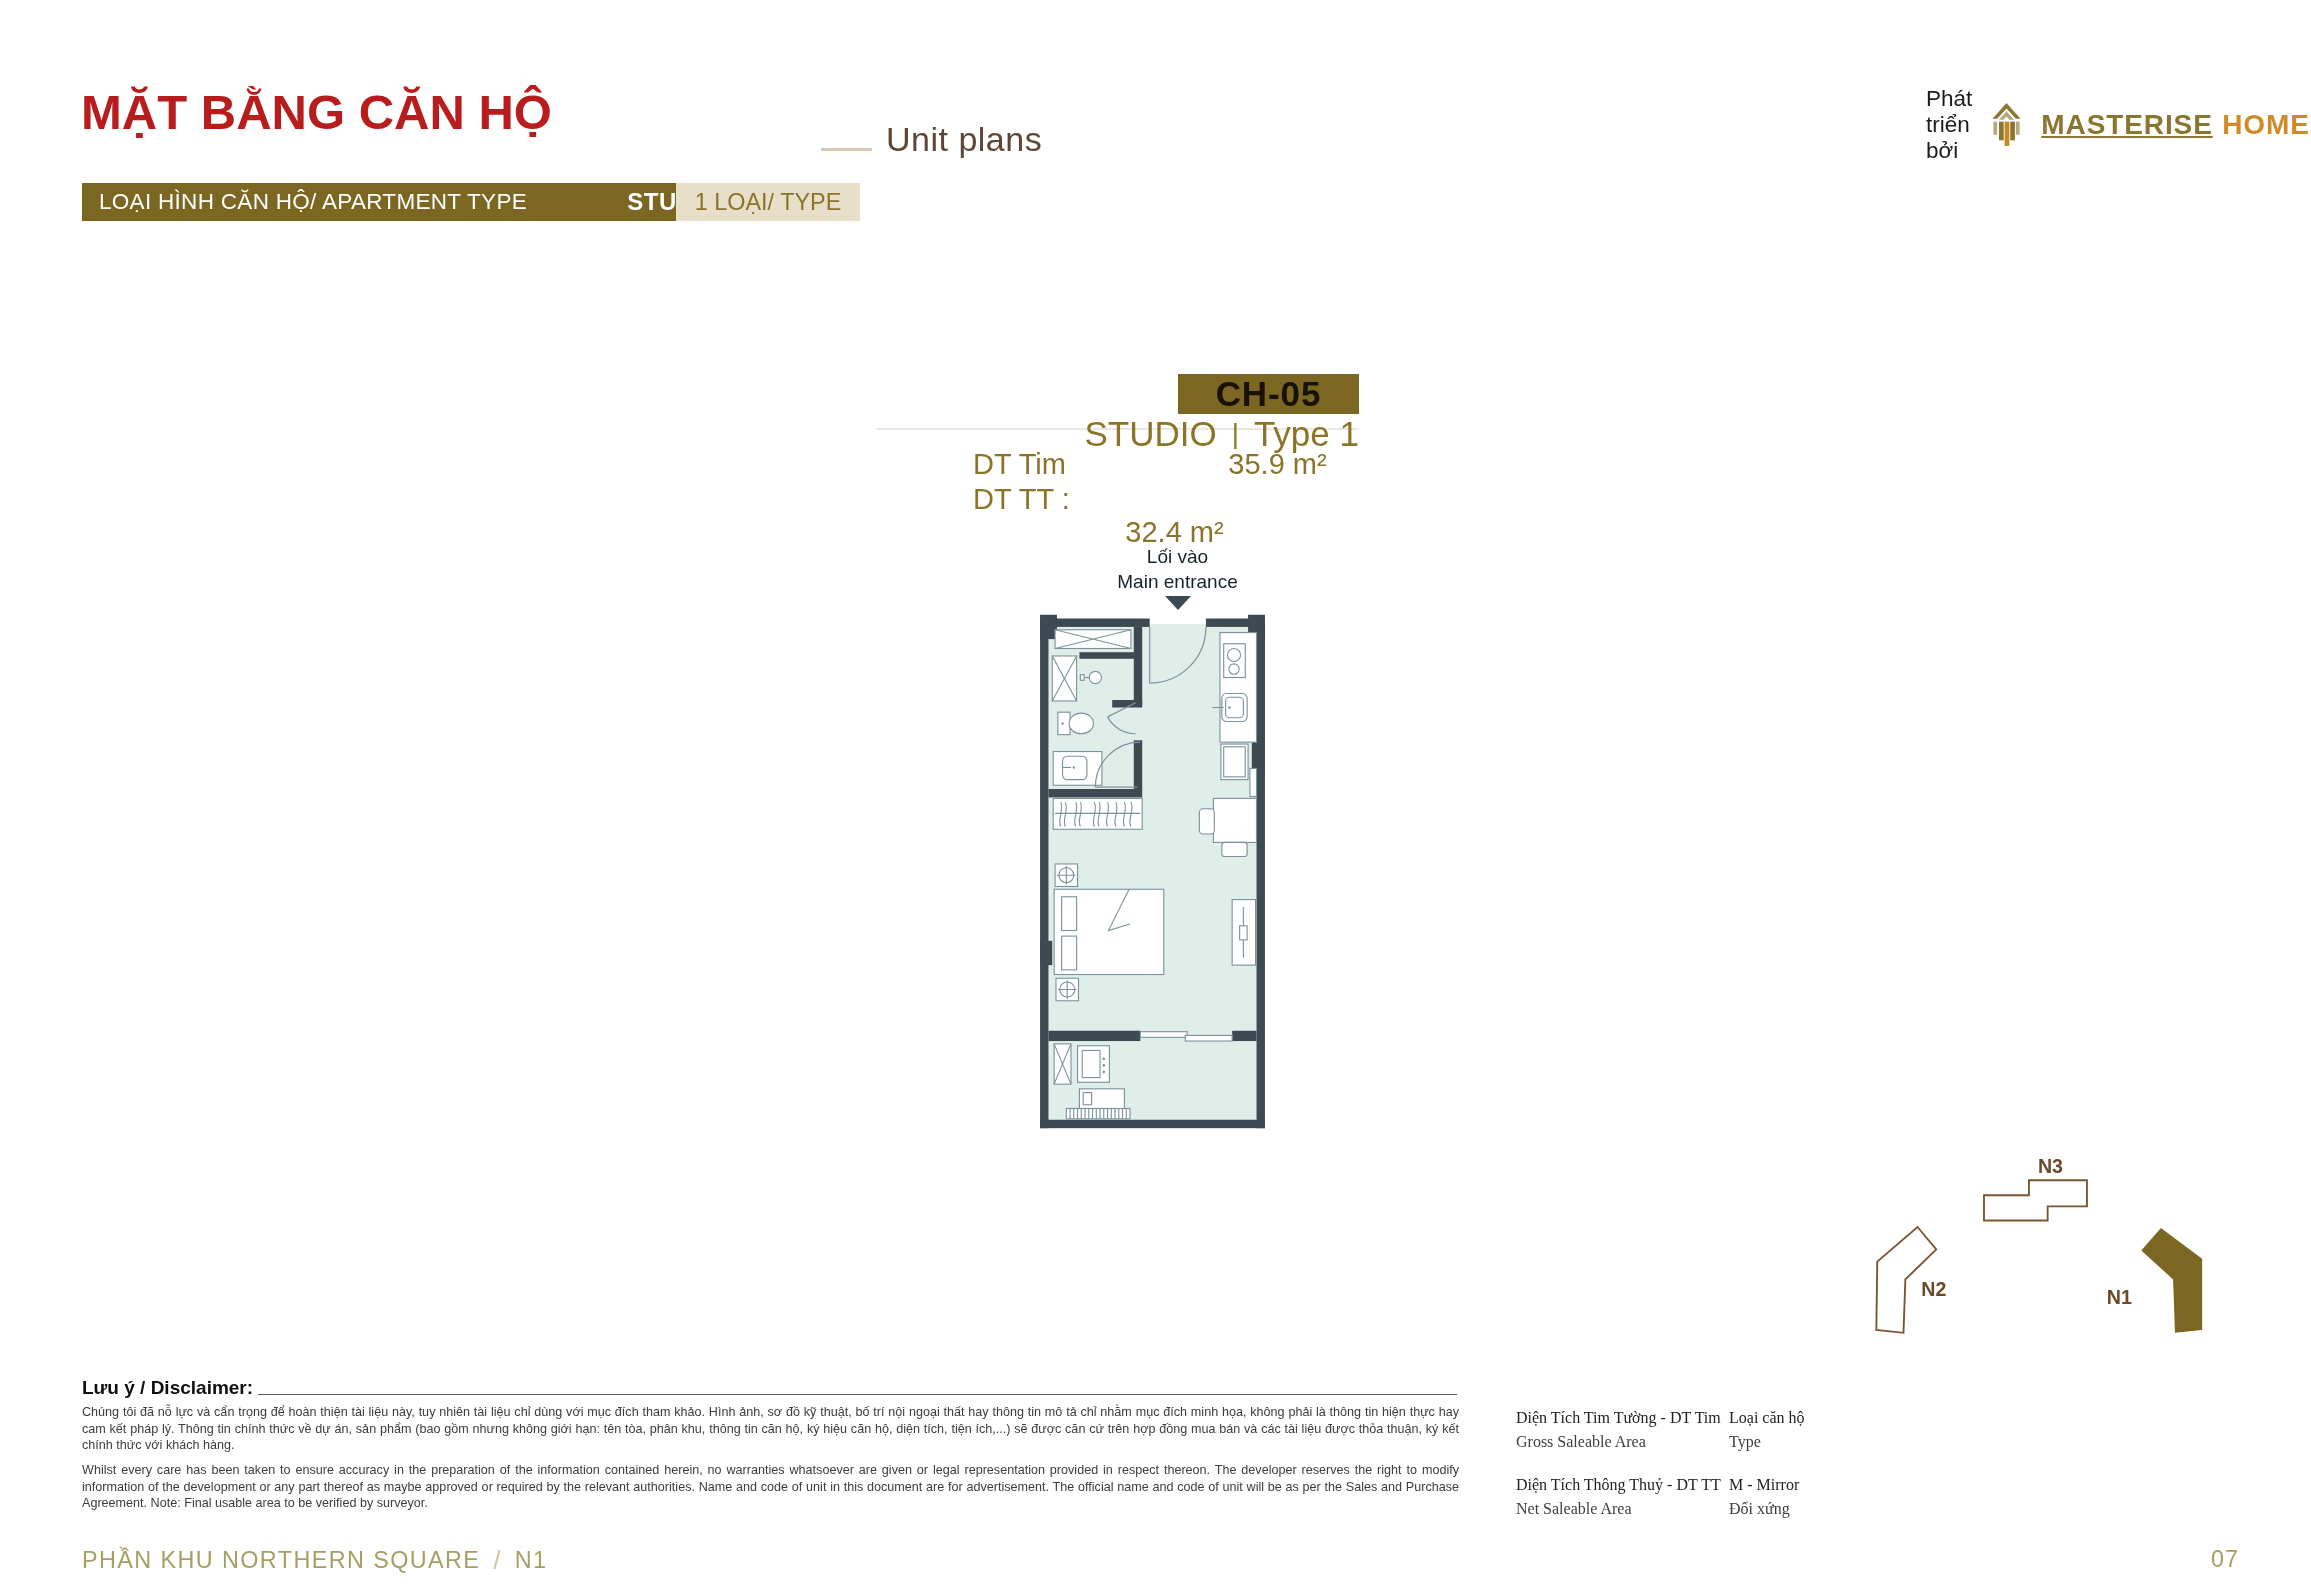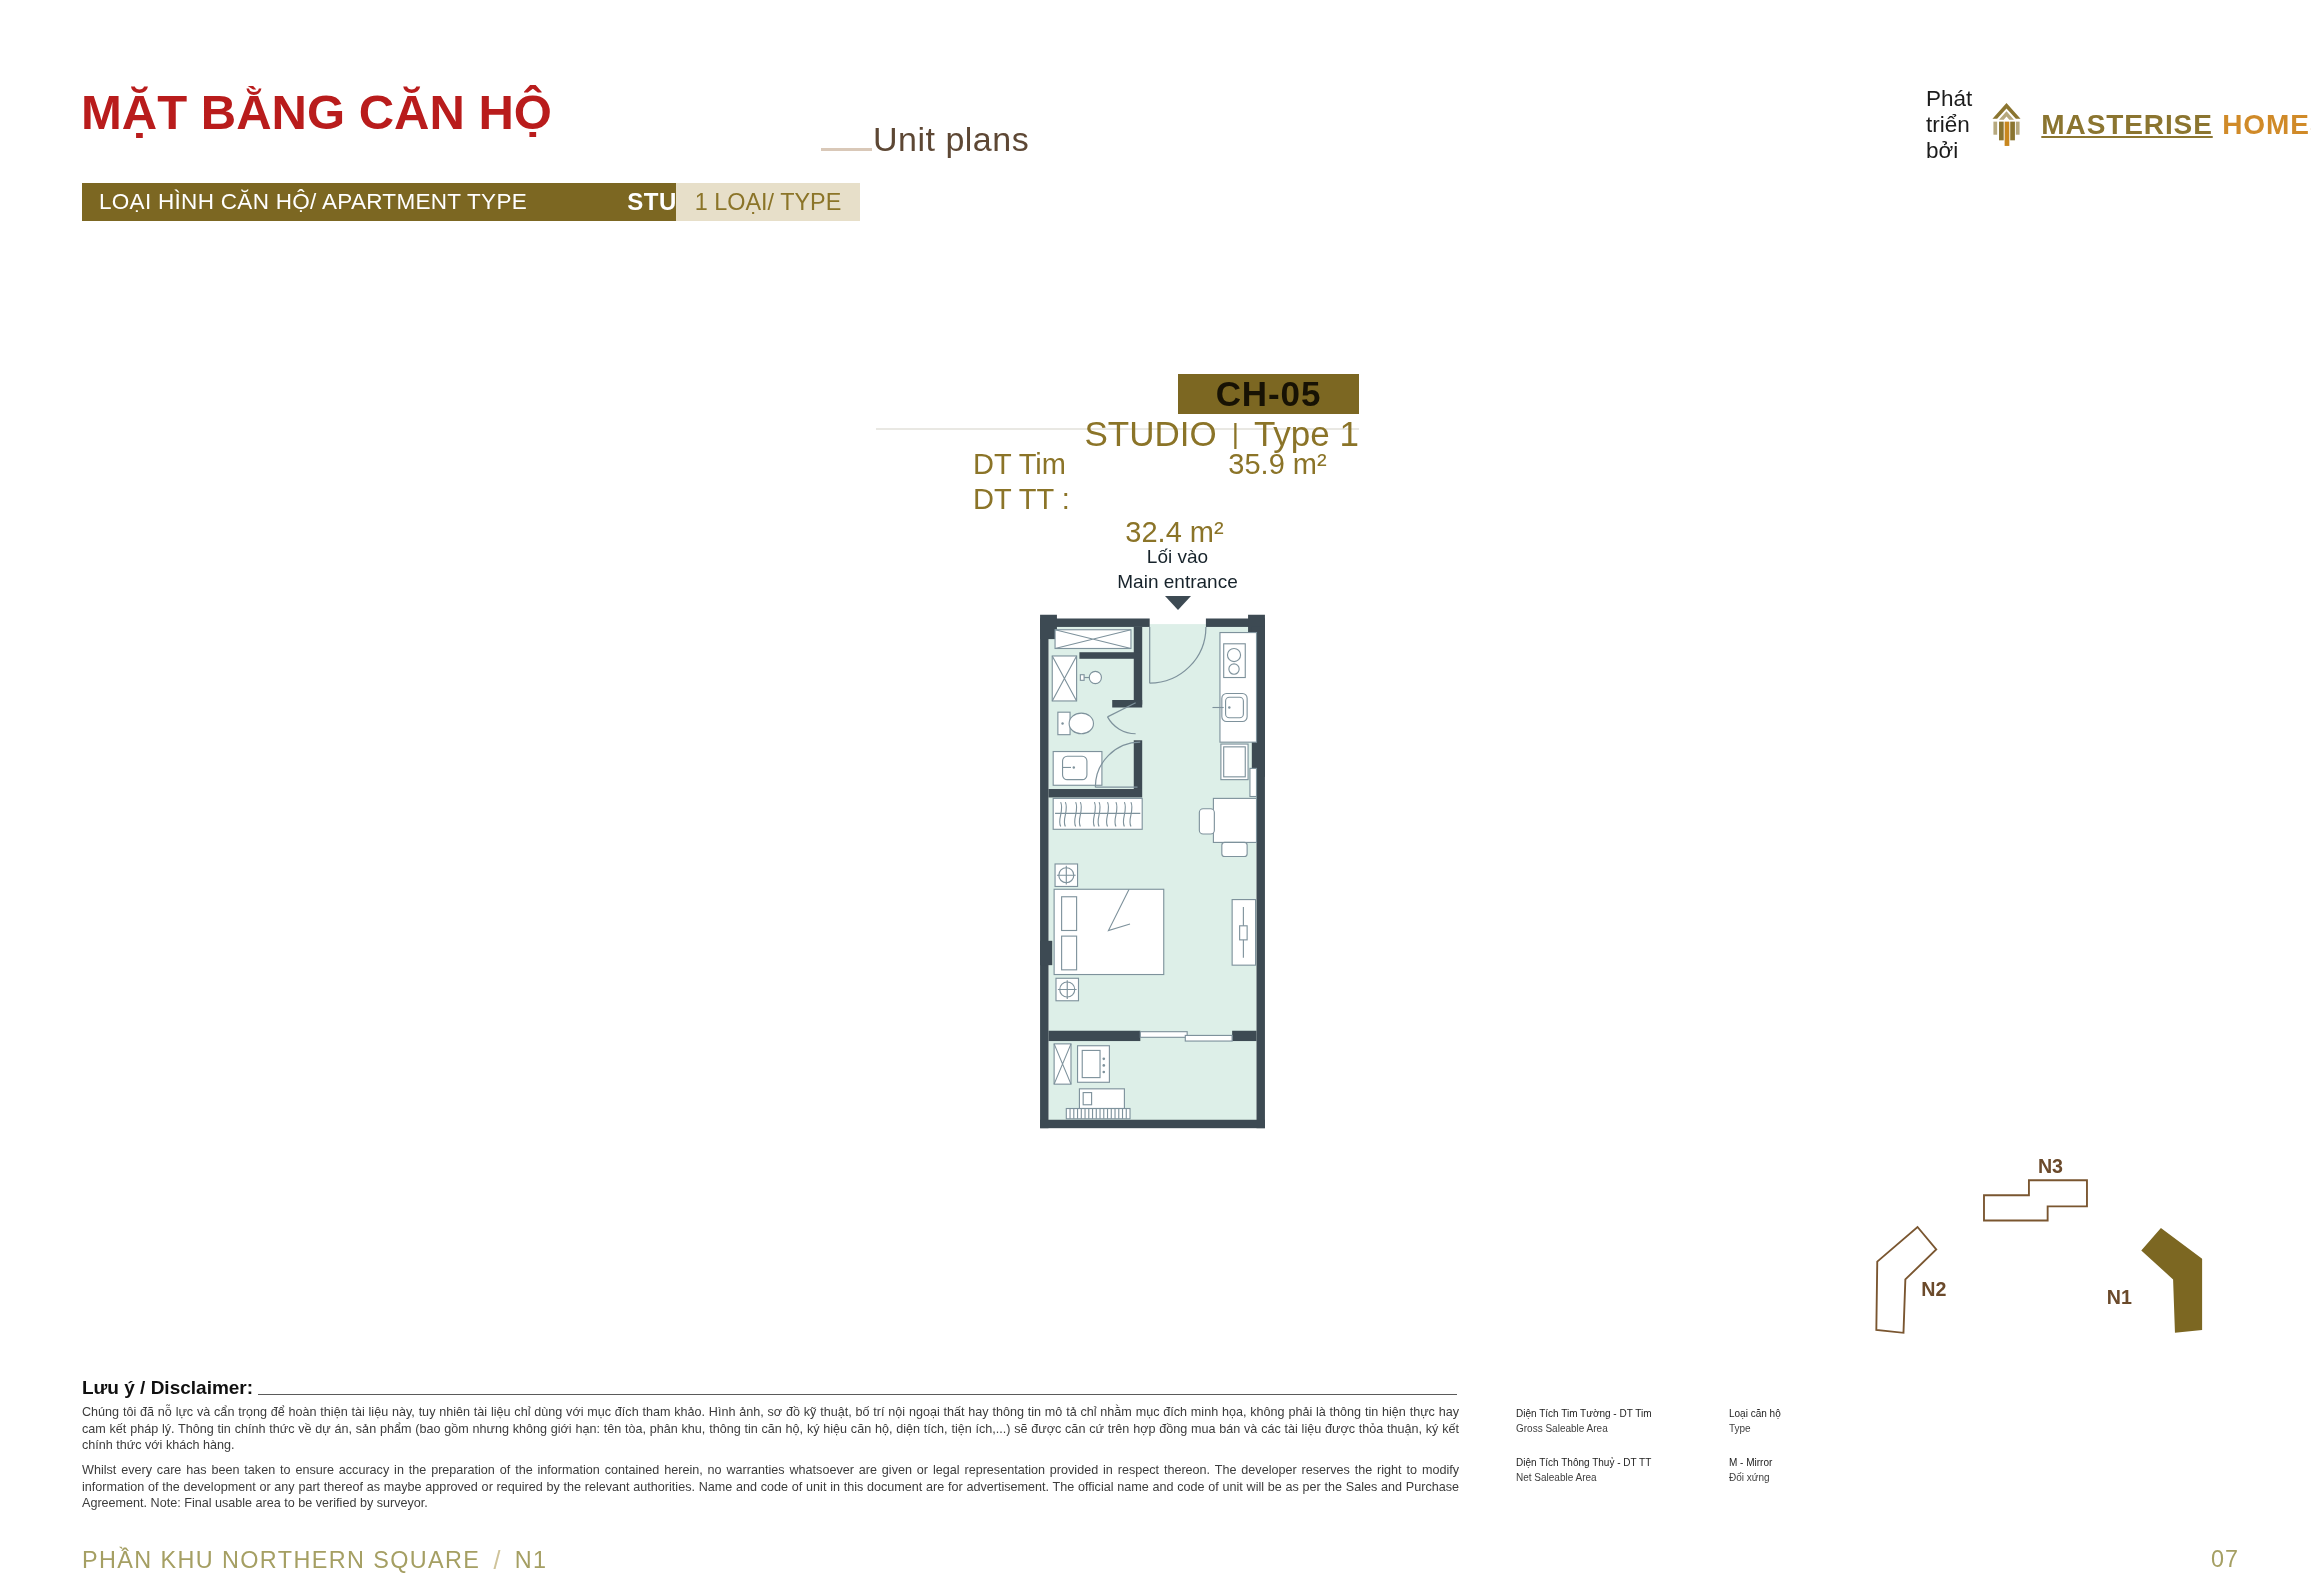--- a/index.html
+++ b/index.html
@@ -4,21 +4,21 @@
 <style>
   html,body{margin:0;padding:0;background:#ffffff;}
   .page{position:relative;width:2311px;height:1595px;background:#ffffff;
         font-family:"Liberation Sans",sans-serif;overflow:hidden;color:#222;}
   .abs{position:absolute;}
 
   
   .title{left:81px;top:84px;font-size:49px;font-weight:700;color:#b91c1c;letter-spacing:0px;}
   .subtitle-wrap{left:821px;top:120px;display:flex;align-items:flex-end;}
   .subtitle-dash{width:51px;height:2.8px;background:#d9c8b8;margin-bottom:8.4px;}
-  .subtitle{font-size:34px;color:#5d4734;letter-spacing:0.5px;margin-left:1px;}
+  .subtitle{font-size:34px;color:#5d4734;letter-spacing:0.5px;margin-left:14px;}
 
   .brand-wrap{left:1926px;top:86px;display:flex;align-items:center;gap:13px;}
   .dev-prefix{font-size:22.5px;color:#1c1c1c;}
   .brand-words{display:flex;align-items:baseline;gap:9.4px;font-weight:700;font-size:28px;letter-spacing:0.9px;}
   .brand-w1{color:#8b7530;text-decoration:underline;}
   .brand-w2{color:#d08a28;}
 
   
   .typebar-dark{left:82px;top:183px;width:665px;height:38px;background:#7c6722;color:#ffffff;
                 display:flex;align-items:center;}
@@ -57,21 +57,21 @@
   
   .rule-head{display:flex;align-items:flex-end;font-size:19px;font-weight:700;color:#101010;}
   .rule-head .rule{flex:1;border-bottom:1.9px solid #5a5a5a;margin-left:4.7px;margin-bottom:3.7px;}
   .disc-head{left:82px;top:1377px;width:1375px;}
   .para{left:82px;width:1377px;font-size:12.6px;line-height:1.32;color:#3c3c3c;text-align:justify;}
   .para-vi{top:1404px;}
   .para-en{top:1462px;}
 
   .legend-head{left:1516px;top:1377px;width:719px;}
   .legend-grid{left:1516px;top:1406px;display:grid;grid-template-columns:213px 506px;row-gap:19px;
-               font-size:10px;line-height:1.5;}
+               font-size:16px;line-height:1.5;font-family:Liberation Serif, serif;}
   .legend-l1{color:#222;}
   .legend-l2{color:#3e3e3e;}
 
   
   .footer-left{left:82px;top:1546px;display:flex;align-items:center;font-size:23.4px;
                color:#a59f63;letter-spacing:1.4px;}
   .footer-sep{color:#cfc39a;margin:0 13px;font-size:25px;}
   .footer-page{left:2211px;top:1546px;font-size:23.4px;color:#a59f63;letter-spacing:0.9px;}
 </style>
 </head>

